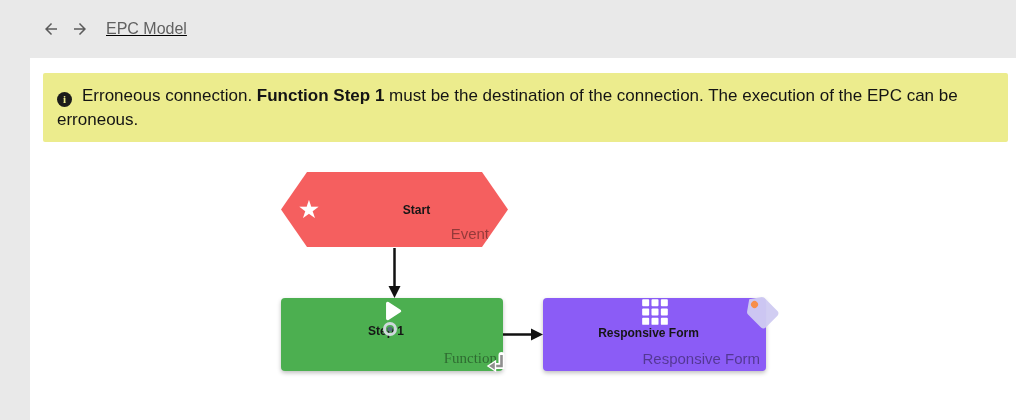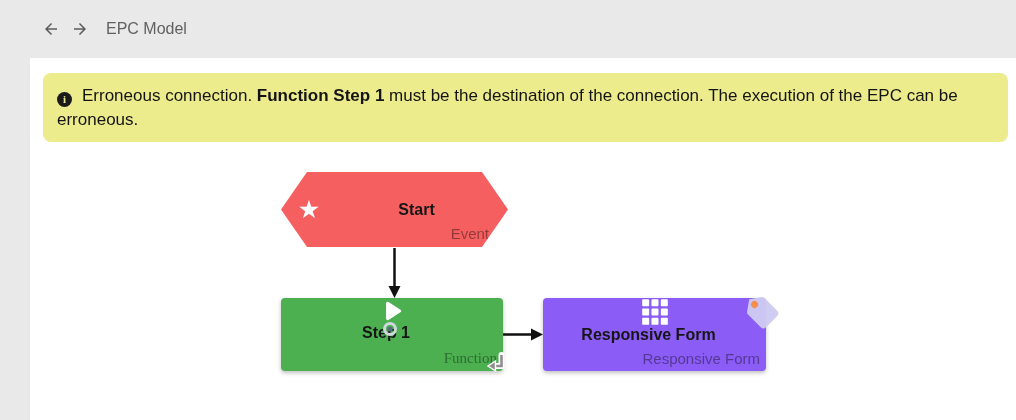--- a/index.html
+++ b/index.html
@@ -1,37 +1,37 @@
 <!DOCTYPE html>
 <html><head>
 <meta charset="utf-8">
 <style>
   html,body{margin:0;padding:0;}
   body{font-family:"Liberation Sans",sans-serif;}
   .page{position:relative;width:1016px;height:420px;background:#e9e9e9;overflow:hidden;}
 
   
-  .header{position:absolute;left:0;top:0;width:100%;height:58px;display:flex;align-items:center;padding-left:42px;box-sizing:border-box;}
+  .header{position:absolute;left:0;top:0;width:100%;height:58px;display:flex;align-items:center;padding-left:42px;box-sizing:border-box;text-decoration:underline;}
   .nav-icon{width:18px;height:18px;margin-right:11px;flex:0 0 auto;}
   .nav-icon svg{display:block;width:18px;height:18px;fill:#5b5b5b;}
   .page-title{font-size:16px;color:#616161;margin-left:6px;}
 
   
   .panel{position:absolute;left:30px;top:58px;width:986px;height:362px;background:#ffffff;}
 
   
-  .banner{position:absolute;left:13px;top:15px;width:965px;box-sizing:border-box;background:#ecec8d;border-radius:8px;padding:11px 10px 10px 14px;font-size:17px;line-height:24px;color:#141414;}
+  .banner{position:absolute;left:13px;top:15px;width:965px;box-sizing:border-box;background:#ecec8d;border-radius:2px;padding:11px 10px 10px 14px;font-size:17px;line-height:24px;color:#141414;}
   .banner b{font-weight:700;}
   .info-badge{display:inline-block;vertical-align:-2px;width:15px;height:15px;border-radius:50%;background:#1b1b1b;color:#ecec8d;font-size:11px;line-height:15px;text-align:center;font-weight:700;font-family:"Liberation Serif",serif;margin-right:10px;}
 
   
   .node{position:absolute;display:flex;align-items:center;box-sizing:border-box;}
   .node-rect{border-radius:4px;box-shadow:0 2px 4px rgba(0,0,0,0.25);flex-direction:column;}
   .icon-zone{width:56px;display:flex;align-items:center;justify-content:center;flex:0 0 auto;}
-  .node-label{flex:1;text-align:center;margin-right:12px;font-size:16px;font-weight:700;color:#161616;}
+  .node-label{flex:1;text-align:center;margin-right:12px;font-size:12px;font-weight:700;color:#161616;}
   .type-label{position:absolute;font-size:15px;color:rgba(0,0,0,0.40);}
 
   .node-start{left:251px;top:114px;width:227px;height:75px;background:#f55f5f;
     clip-path:polygon(26px 0,201px 0,227px 37.5px,201px 75px,26px 75px,0 37.5px);
     filter:drop-shadow(0 2px 2px rgba(0,0,0,0.30));}
   .node-start .type-label{right:19px;bottom:5px;}
   .star-glyph{color:#ffffff;font-size:25px;line-height:25px;}
 
   .node-step{left:251px;top:240px;width:222px;height:73px;background:#4caf50;}
   .node-step .type-label{right:6px;bottom:4px;font-family:Liberation Serif, serif;}

